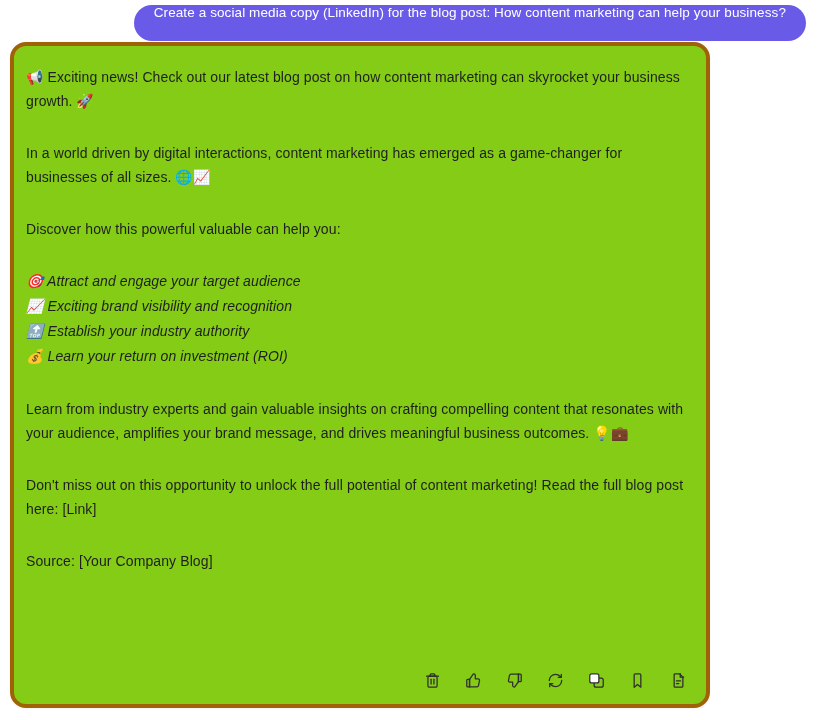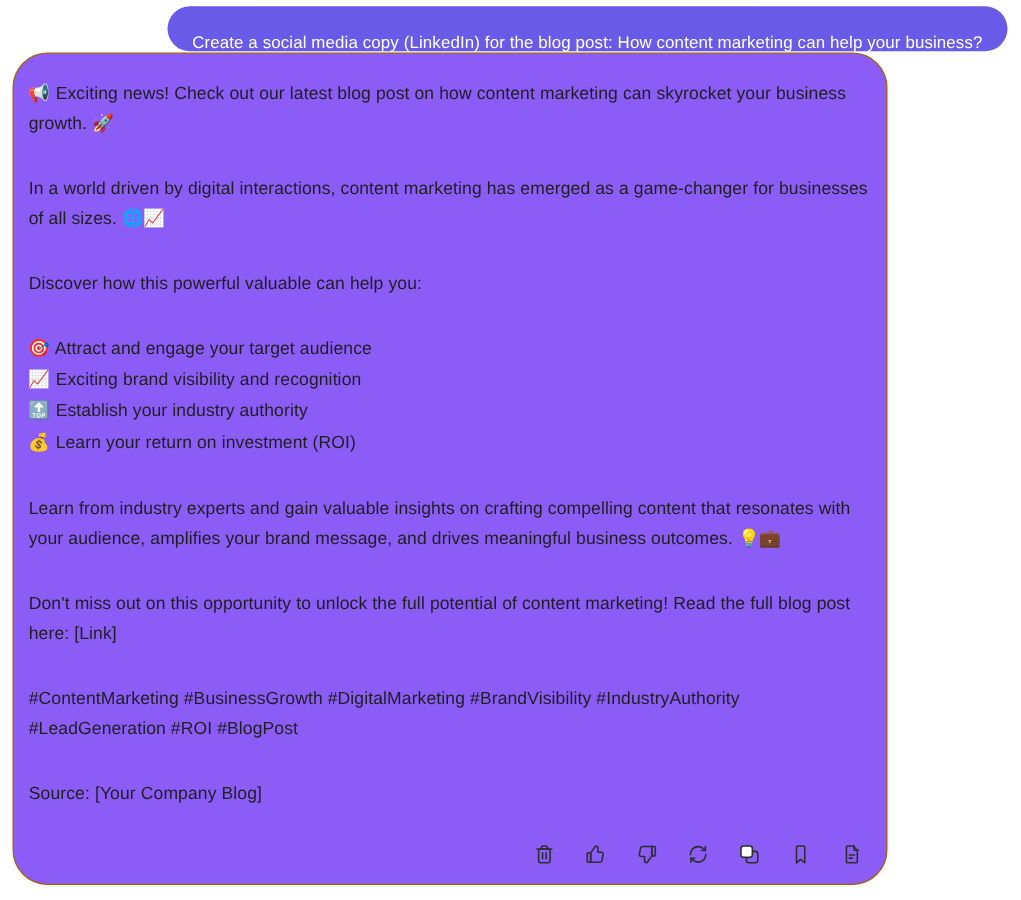--- a/index.html
+++ b/index.html
@@ -13,53 +13,54 @@
     overflow: hidden;
   }
 
   
   .prompt-bubble {
     position: absolute;
     top: 5px;
     right: 11px;
     height: 36px;
     display: flex;
-    align-items: flex-end;
+    align-items: flex-start;
     background: #6a5ae8;
     color: #ffffff;
     border-radius: 18px;
     padding: 0 20px;
     font-size: 13.5px;
     white-space: nowrap;
     letter-spacing: 0.1px;
   }
 
   
   .response-card {
     position: absolute;
     top: 42px;
     left: 10px;
     width: 700px;
     height: 666px;
-    background: #8b5cf6;
-    border: 1px solid #a16207;
-    border-radius: 28px;
+    background: #84cc16;
+    border: 4px solid #a16207;
+    border-radius: 16px;
     box-shadow: 0 1px 3px rgba(0,0,0,0.05);
     padding: 19px 14px 16px 12px;
     color: #1f1f1f;
     font-size: 14px;
     line-height: 24px;
     letter-spacing: 0.1px;
   }
   .response-card p {
     margin: 0 0 28px 0;
     white-space: pre-line;
   }
   .benefits-list {
     margin: 0 0 28px 0;
+    font-style: italic;
   }
   .benefit-item {
     line-height: 25px;
   }
 
   
   .toolbar {
     position: absolute;
     right: 18px;
     bottom: 13px;
@@ -104,22 +105,20 @@
 
   <div class="benefits-list">
     <div class="benefit-item">🎯 Attract and engage your target audience</div>
     <div class="benefit-item">📈 Exciting brand visibility and recognition</div>
     <div class="benefit-item">🔝 Establish your industry authority</div>
     <div class="benefit-item">💰 Learn your return on investment (ROI)</div>
   </div>
 
   <p>Learn from industry experts and gain valuable insights on crafting compelling content that resonates with your audience, amplifies your brand message, and drives meaningful business outcomes. 💡💼</p>
   <p>Don't miss out on this opportunity to unlock the full potential of content marketing! Read the full blog post here: [Link]</p>
-  <p>#ContentMarketing #BusinessGrowth #DigitalMarketing #BrandVisibility #IndustryAuthority
-#LeadGeneration #ROI #BlogPost</p>
   <p>Source: [Your Company Blog]</p>
 
   <div class="toolbar">
 
     <button class="tool-btn">
       <span>
         <svg viewBox="0 0 24 24" width="19" height="19" fill="none" stroke="currentColor" stroke-width="1.6" stroke-linecap="round" stroke-linejoin="round">
           <path d="M4.5 6.5h15"></path>
           <path d="M9 6.5V4.9c0-.8.6-1.4 1.4-1.4h3.2c.8 0 1.4.6 1.4 1.4v1.6"></path>
           <rect x="6.2" y="6.5" width="11.6" height="14" rx="2"></rect>

